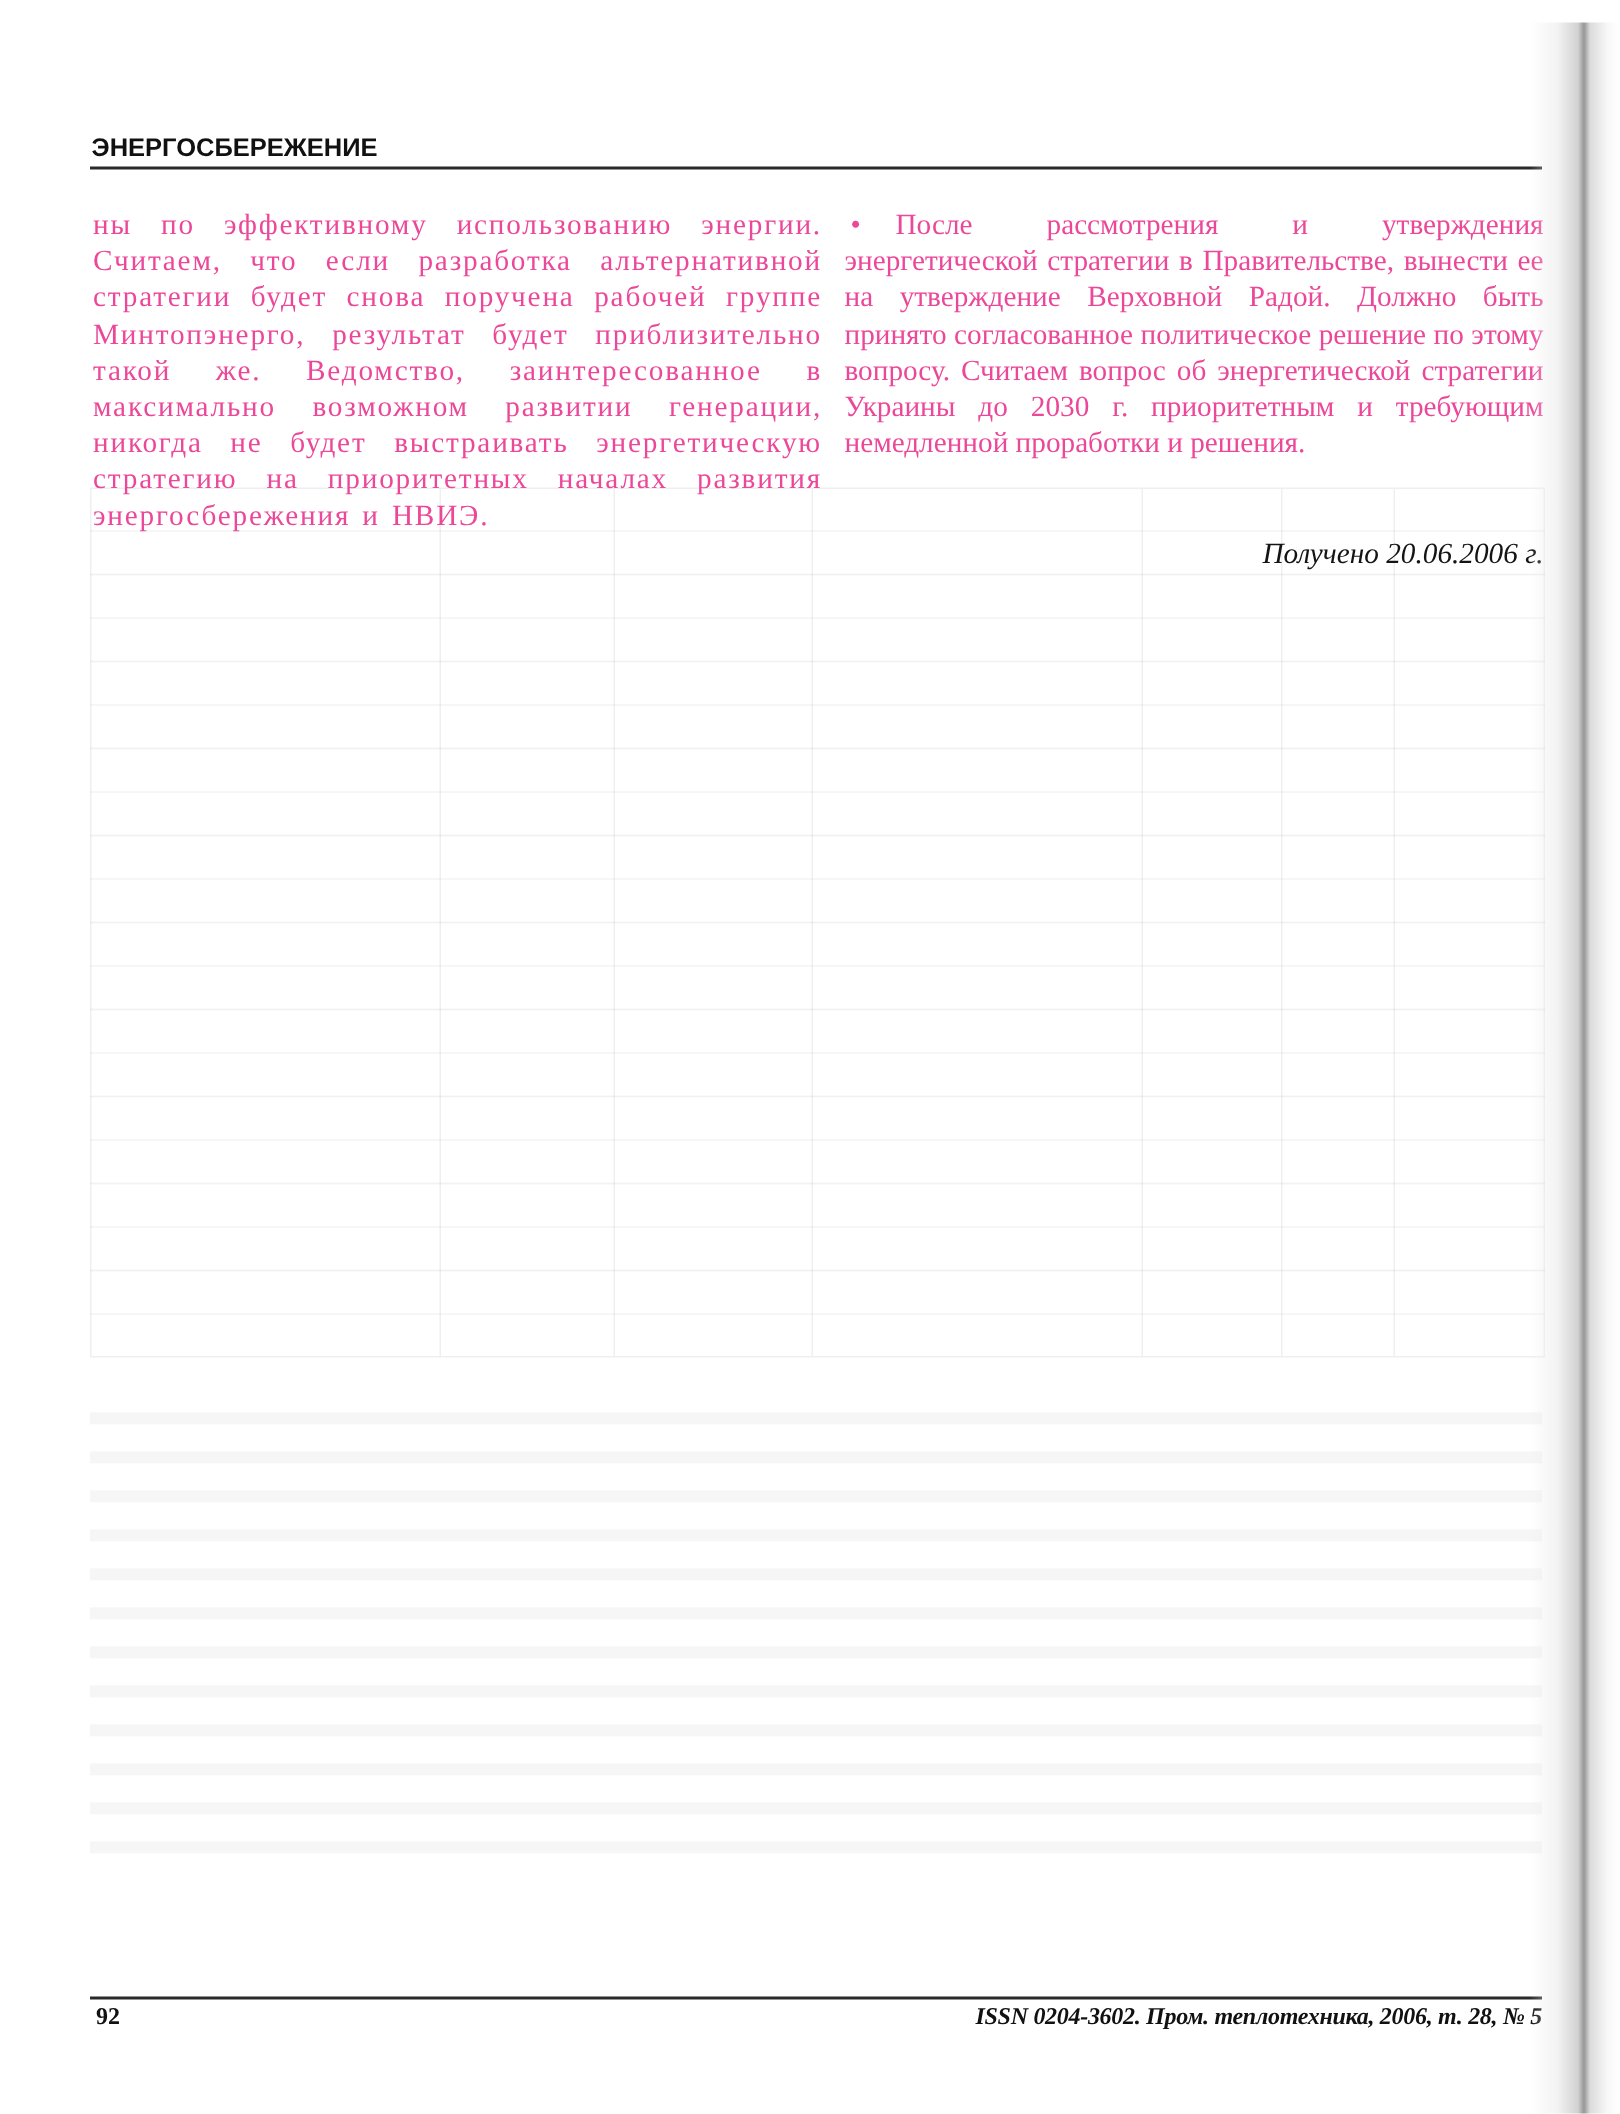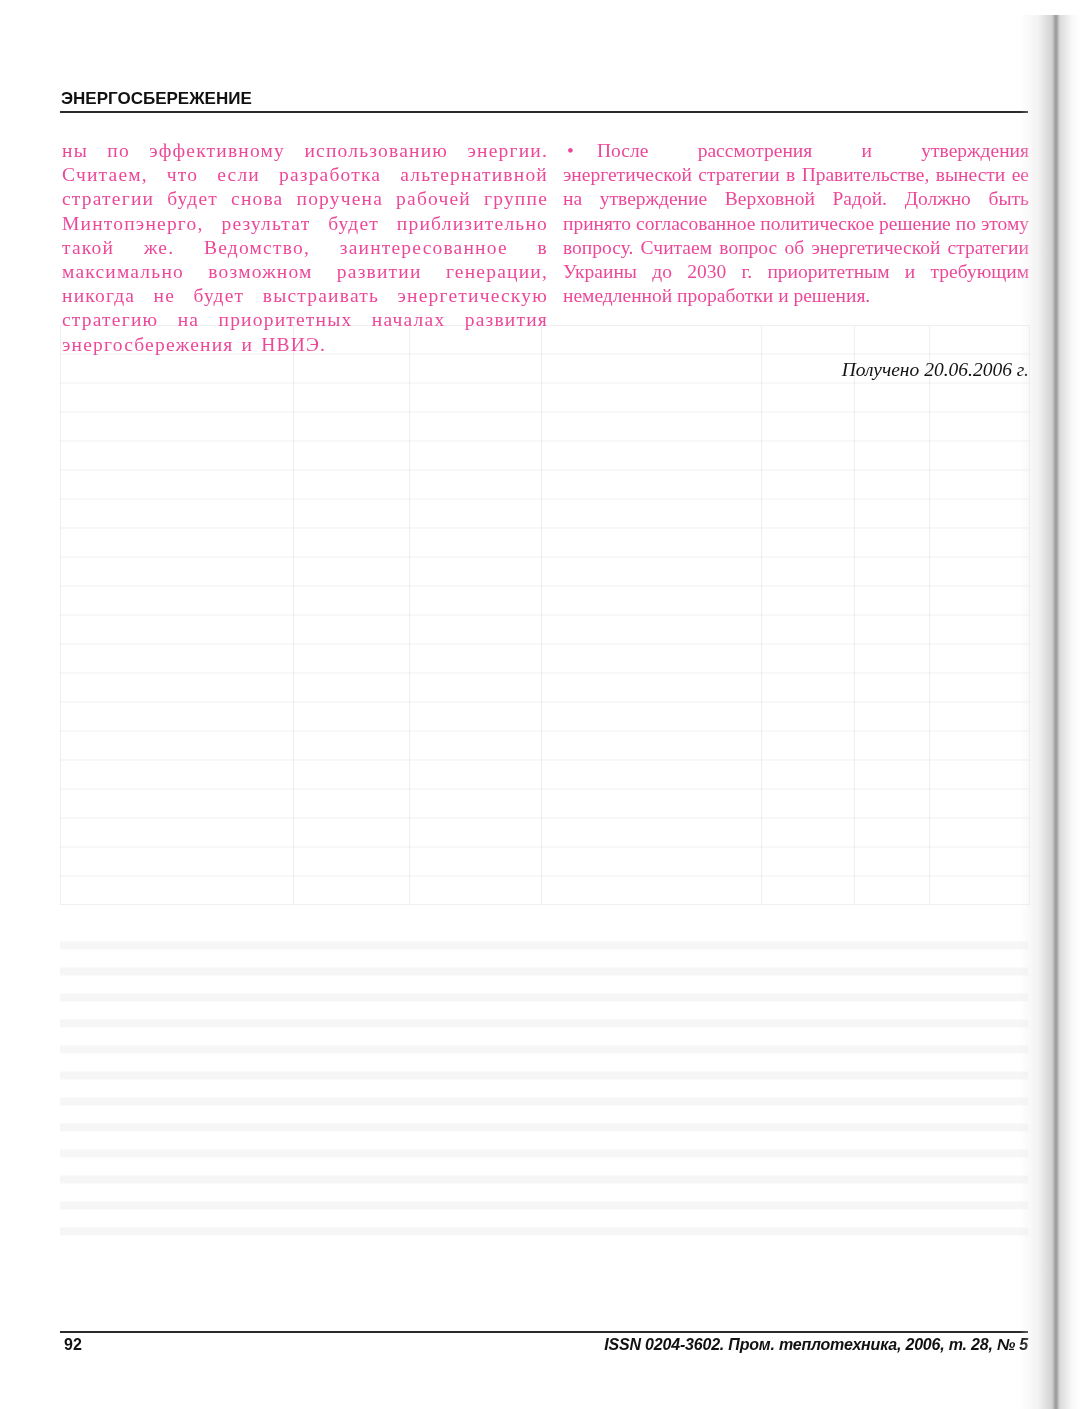--- a/index.html
+++ b/index.html
@@ -149,21 +149,21 @@
     }
     .footer-rule {
       height: 2px;
       background: #2a2a2a;
     }
     .footer-row {
       display: flex;
       justify-content: space-between;
       align-items: baseline;
       margin-top: 3px;
-      font-family: Liberation Sans, sans-serif;
+      font-family: Liberation Serif, serif;
       font-size: 16px;
       color: #111;
     }
     .page-number {
       font-weight: bold;
       margin-left: 4px;
     }
     .journal-ref {
       font-style: italic;
       font-weight: bold;

